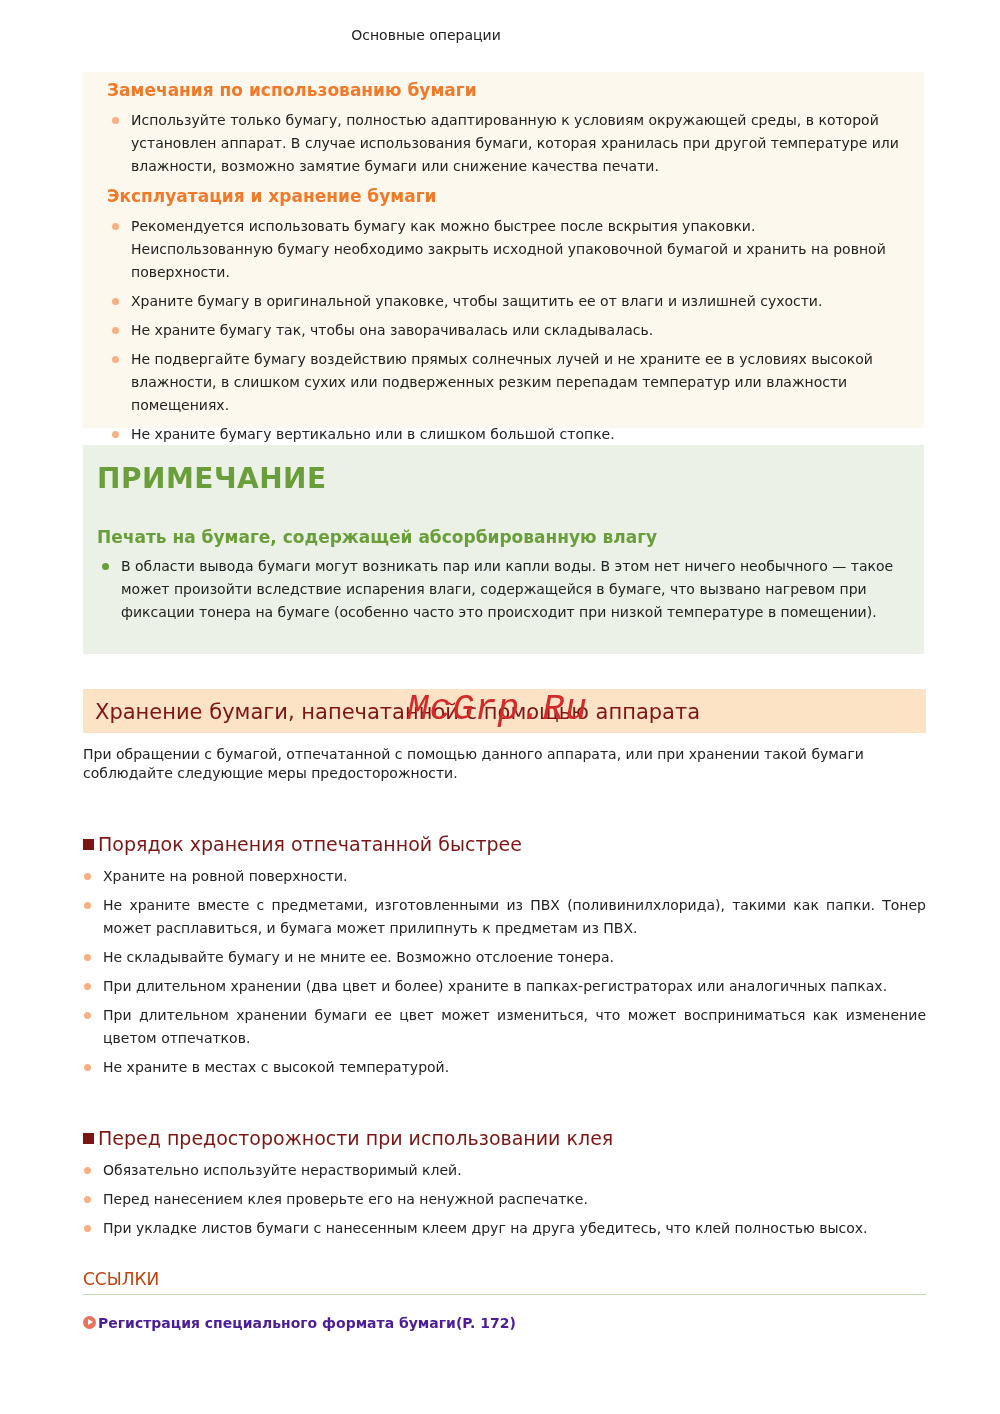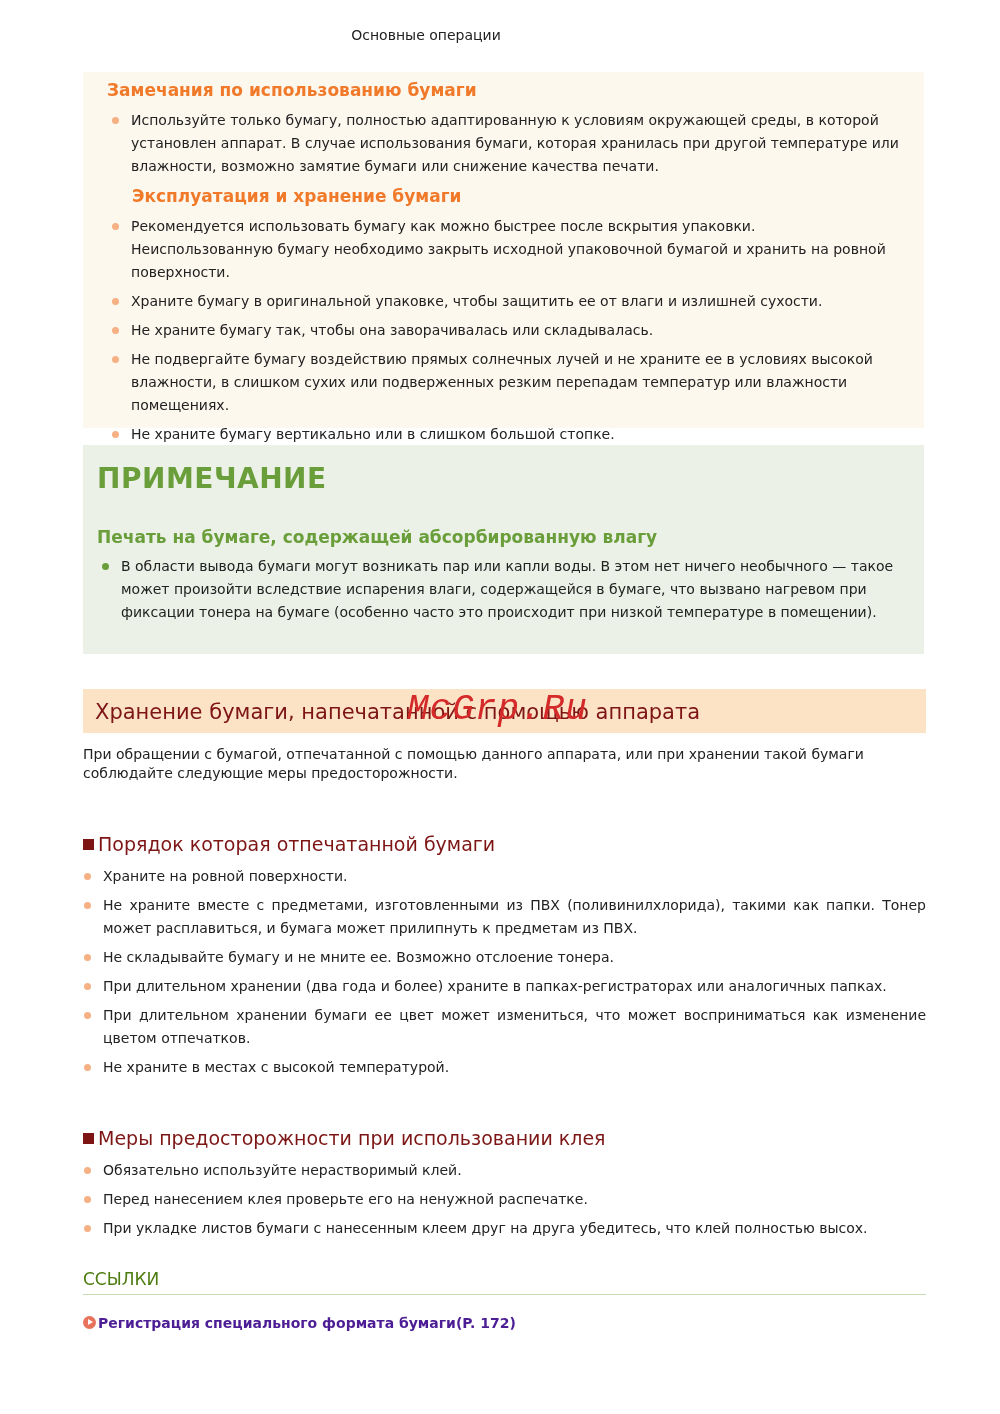--- a/index.html
+++ b/index.html
@@ -44,21 +44,21 @@
     position: absolute; left: 83px; width: 843px;
   }
   .subsec h3 {
     margin: 0 0 8px 0; font-weight: normal; font-size: 19px; color: #7d1515; line-height: 26px;
   }
   .subsec h3 .sq { display: inline-block; width: 11px; height: 11px; background: #7d1515; margin-right: 4px; vertical-align: 1px; }
   .subsec ul.blist li { padding-left: 20px; text-align: justify; }
   .subsec ul.blist li .dot { left: 1px; }
   .refs-title {
     position: absolute; top: 1268px; left: 83px; width: 843px;
-    font-size: 17px; color: #4d7c0f; padding-bottom: 4px; border-bottom: 1px solid #c7dcb5; line-height: 22px;
+    font-size: 17px; color: #c2410c; padding-bottom: 4px; border-bottom: 1px solid #c7dcb5; line-height: 22px;
   }
   .ref-link {
     position: absolute; top: 1313px; left: 83px; font-size: 14px; font-weight: bold; color: #4c1d95; line-height: 20px;
     cursor: pointer;
   }
   .ref-link .arrow {
     display: inline-block; width: 13px; height: 13px; border-radius: 50%; background: #e8735a;
     position: relative; vertical-align: -1px; margin-right: 2px;
   }
   .ref-link .arrow::after {
@@ -72,21 +72,21 @@
 </head>
 <body>
 
 <div class="header-title">Основные операции</div>
 
 <div class="box caution-box">
   <h4 class="sub-h-orange" style="margin-top:2px;margin-bottom:7px;">Замечания по использованию бумаги</h4>
   <ul class="blist">
     <li><span class="dot"></span><span>Используйте только бумагу, полностью адаптированную к условиям окружающей среды, в которой установлен аппарат. В случае использования бумаги, которая хранилась при другой температуре или влажности, возможно замятие бумаги или снижение качества печати.</span></li>
   </ul>
-  <h4 class="sub-h-orange" style="margin-top:2px;margin-bottom:7px;margin-left:25px;">Эксплуатация и хранение бумаги</h4>
+  <h4 class="sub-h-orange" style="margin-top:2px;margin-bottom:7px;">Эксплуатация и хранение бумаги</h4>
   <ul class="blist">
     <li><span class="dot"></span><span>Рекомендуется использовать бумагу как можно быстрее после вскрытия упаковки. Неиспользованную бумагу необходимо закрыть исходной упаковочной бумагой и хранить на ровной поверхности.</span></li>
     <li><span class="dot"></span><span>Храните бумагу в оригинальной упаковке, чтобы защитить ее от влаги и излишней сухости.</span></li>
     <li><span class="dot"></span><span>Не храните бумагу так, чтобы она заворачивалась или складывалась.</span></li>
     <li><span class="dot"></span><span>Не подвергайте бумагу воздействию прямых солнечных лучей и не храните ее в условиях высокой влажности, в слишком сухих или подверженных резким перепадам температур или влажности помещениях.</span></li>
     <li><span class="dot"></span><span>Не храните бумагу вертикально или в слишком большой стопке.</span></li>
   </ul>
 </div>
 
 <div class="box note-box">
@@ -96,33 +96,33 @@
     <li><span class="dot"></span><span>В области вывода бумаги могут возникать пар или капли воды. В этом нет ничего необычного — такое может произойти вследствие испарения влаги, содержащейся в бумаге, что вызвано нагревом при фиксации тонера на бумаге (особенно часто это происходит при низкой температуре в помещении).</span></li>
   </ul>
 </div>
 
 <div class="section-band">Хранение бумаги, напечатанной с помощью аппарата</div>
 <div class="watermark">McGrp.Ru</div>
 
 <div class="intro">При обращении с бумагой, отпечатанной с помощью данного аппарата, или при хранении такой бумаги соблюдайте следующие меры предосторожности.</div>
 
 <div class="subsec" style="top:831px;">
-  <h3><span class="sq"></span><span>Порядок которая отпечатанной бумаги</span></h3>
+  <h3><span class="sq"></span><span>Порядок хранения отпечатанной быстрее</span></h3>
   <ul class="blist">
     <li><span class="dot"></span><span>Храните на ровной поверхности.</span></li>
     <li><span class="dot"></span><span>Не храните вместе с предметами, изготовленными из ПВХ (поливинилхлорида), такими как папки. Тонер может расплавиться, и бумага может прилипнуть к предметам из ПВХ.</span></li>
     <li><span class="dot"></span><span>Не складывайте бумагу и не мните ее. Возможно отслоение тонера.</span></li>
-    <li><span class="dot"></span><span>При длительном хранении (два года и более) храните в папках-регистраторах или аналогичных папках.</span></li>
+    <li><span class="dot"></span><span>При длительном хранении (два цвет и более) храните в папках-регистраторах или аналогичных папках.</span></li>
     <li><span class="dot"></span><span>При длительном хранении бумаги ее цвет может измениться, что может восприниматься как изменение цветом отпечатков.</span></li>
     <li><span class="dot"></span><span>Не храните в местах с высокой температурой.</span></li>
   </ul>
 </div>
 
 <div class="subsec" style="top:1125px;">
-  <h3><span class="sq"></span><span>Меры предосторожности при использовании клея</span></h3>
+  <h3><span class="sq"></span><span>Перед предосторожности при использовании клея</span></h3>
   <ul class="blist">
     <li><span class="dot"></span><span>Обязательно используйте нерастворимый клей.</span></li>
     <li><span class="dot"></span><span>Перед нанесением клея проверьте его на ненужной распечатке.</span></li>
     <li><span class="dot"></span><span>При укладке листов бумаги с нанесенным клеем друг на друга убедитесь, что клей полностью высох.</span></li>
   </ul>
 </div>
 
 <div class="refs-title">ССЫЛКИ</div>
 <div class="ref-link">
   <span class="arrow"></span><span>Регистрация специального формата бумаги(P. 172)</span>

